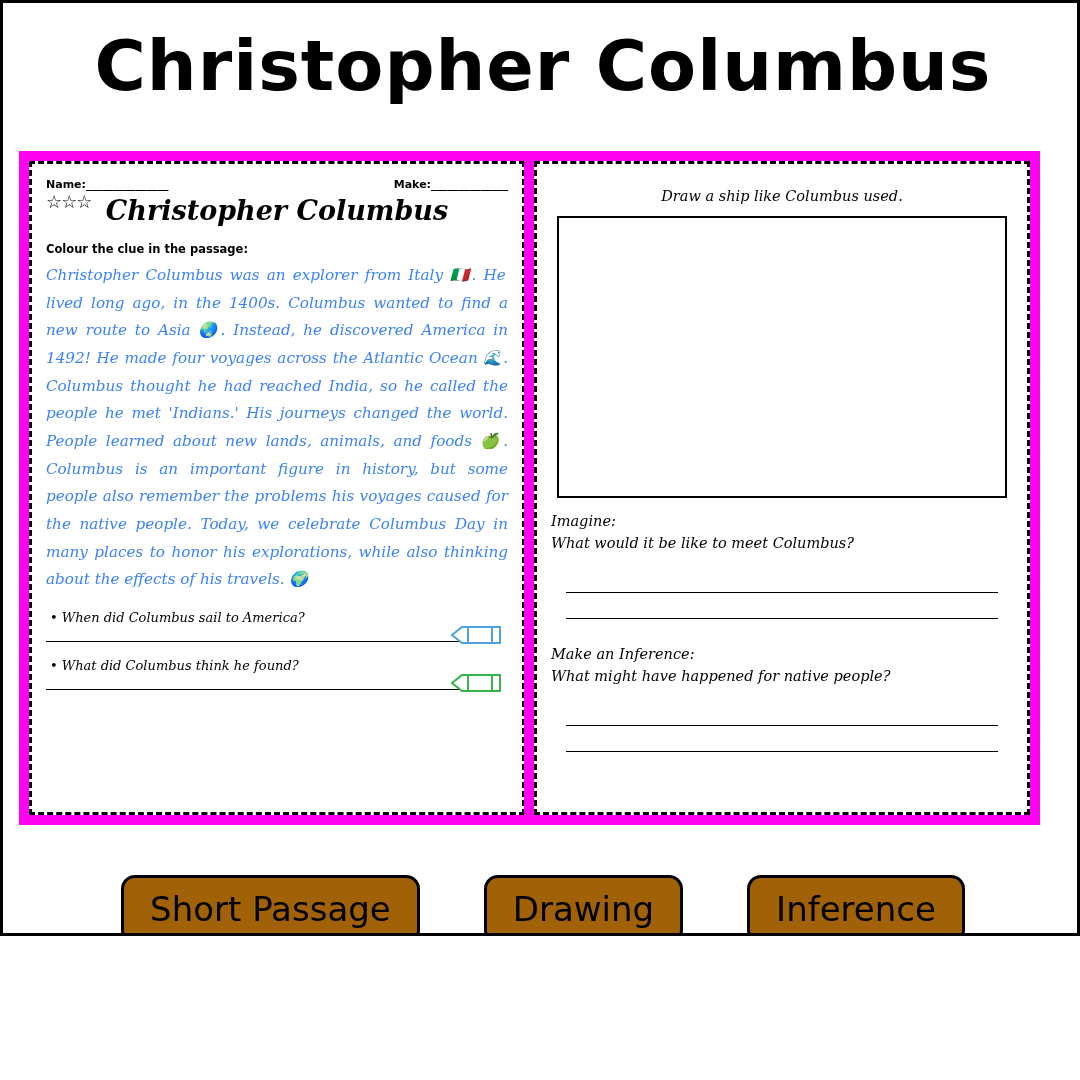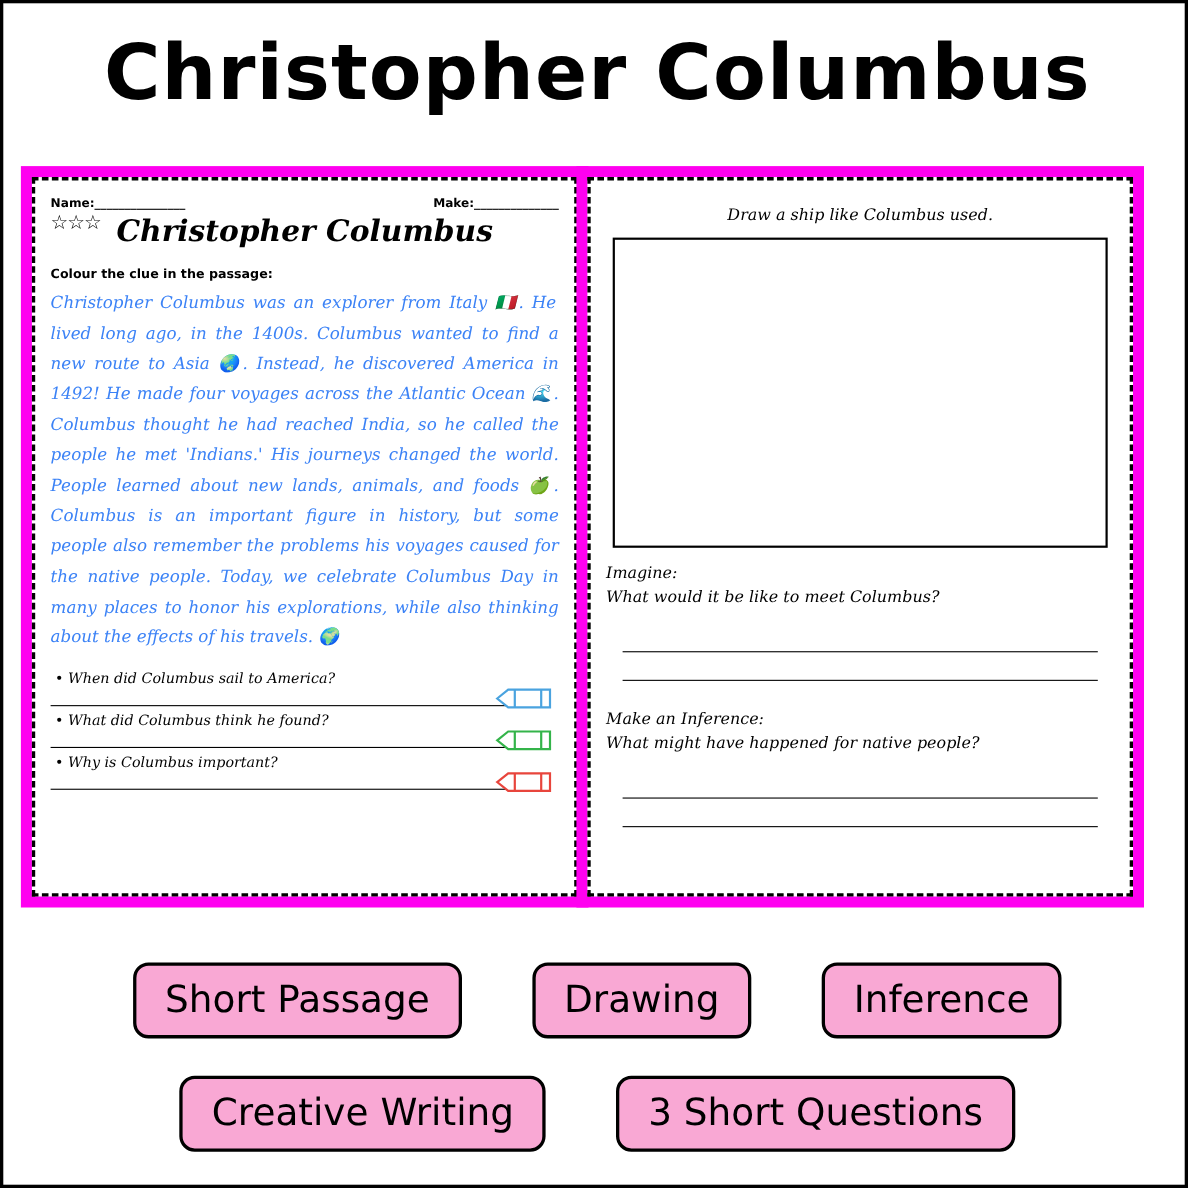--- a/index.html
+++ b/index.html
@@ -4,21 +4,21 @@
 <style>
   * { box-sizing: border-box; }
   html, body {
     margin: 0; padding: 0;
     width: 1080px; height: 1080px;
     background: #ffffff;
     font-family: "Liberation Sans", sans-serif;
   }
   #page {
     position: relative;
-    width: 1080px; height: 1080px;
+    width: 1080px; height: 936px;
     background: #ffffff;
     border: 3px solid #000;
     overflow: hidden;
   }
 
   
   .main-title {
     position: absolute;
     top: 22px; left: 0; width: 1080px;
     text-align: center;
@@ -79,21 +79,21 @@
     font-family: "DejaVu Serif", serif;
     font-style: italic;
     font-size: 15.2px;
     line-height: 1.82;
     text-align: justify;
     margin-top: 6px;
     color: #3b82f6;
   }
 
   .questions { margin-top: 16px; position: relative; }
-  .qblock { position: relative; margin-bottom: 6px; }
+  .qblock { position: relative; margin-bottom: 16px; }
   .qtext {
     font-family: "DejaVu Serif", serif;
     font-style: italic;
     font-size: 13px;
     color: #000;
     padding-left: 4px;
   }
   .qline {
     margin-top: 16px;
     border-bottom: 1.5px solid #000;
@@ -138,21 +138,21 @@
   
   .pills-row {
     position: absolute; left: 0; width: 1080px;
     display: flex; justify-content: center; gap: 64px;
   }
   .pills-row.row1 { top: 872px; }
   .pills-row.row2 { top: 975px; }
   .pill {
     border: 3px solid #000;
     border-radius: 14px;
-    background: #f9a8d4;
+    background: #a16207;
     font-family: "DejaVu Sans", sans-serif;
     font-size: 34px;
     padding: 12px 26px;
     color: #000;
     white-space: nowrap;
     line-height: 1.15;
   }
 </style>
 </head>
 <body>
@@ -192,29 +192,20 @@
         <div class="qblock">
           <div class="qtext">• What did Columbus think he found?</div>
           <div class="qline"></div>
           <svg class="crayon" viewBox="0 0 56 22">
             <polygon points="4,11 14,3 52,3 52,19 14,19" fill="#ffffff" stroke="#34b44a" stroke-width="2"></polygon>
             <line x1="20" y1="3" x2="20" y2="19" stroke="#34b44a" stroke-width="2"></line>
             <line x1="44" y1="3" x2="44" y2="19" stroke="#34b44a" stroke-width="2"></line>
           </svg>
         </div>
 
-        <div class="qblock">
-          <div class="qtext">• Why is Columbus important?</div>
-          <div class="qline"></div>
-          <svg class="crayon" viewBox="0 0 56 22">
-            <polygon points="4,11 14,3 52,3 52,19 14,19" fill="#ffffff" stroke="#e8453c" stroke-width="2"></polygon>
-            <line x1="20" y1="3" x2="20" y2="19" stroke="#e8453c" stroke-width="2"></line>
-            <line x1="44" y1="3" x2="44" y2="19" stroke="#e8453c" stroke-width="2"></line>
-          </svg>
-        </div>
 
       </div>
     </div>
   </div>
 
   <div class="sheet right">
     <div class="sheet-inner">
 
       <div class="r-heading">Draw a ship like Columbus used.</div>
 

